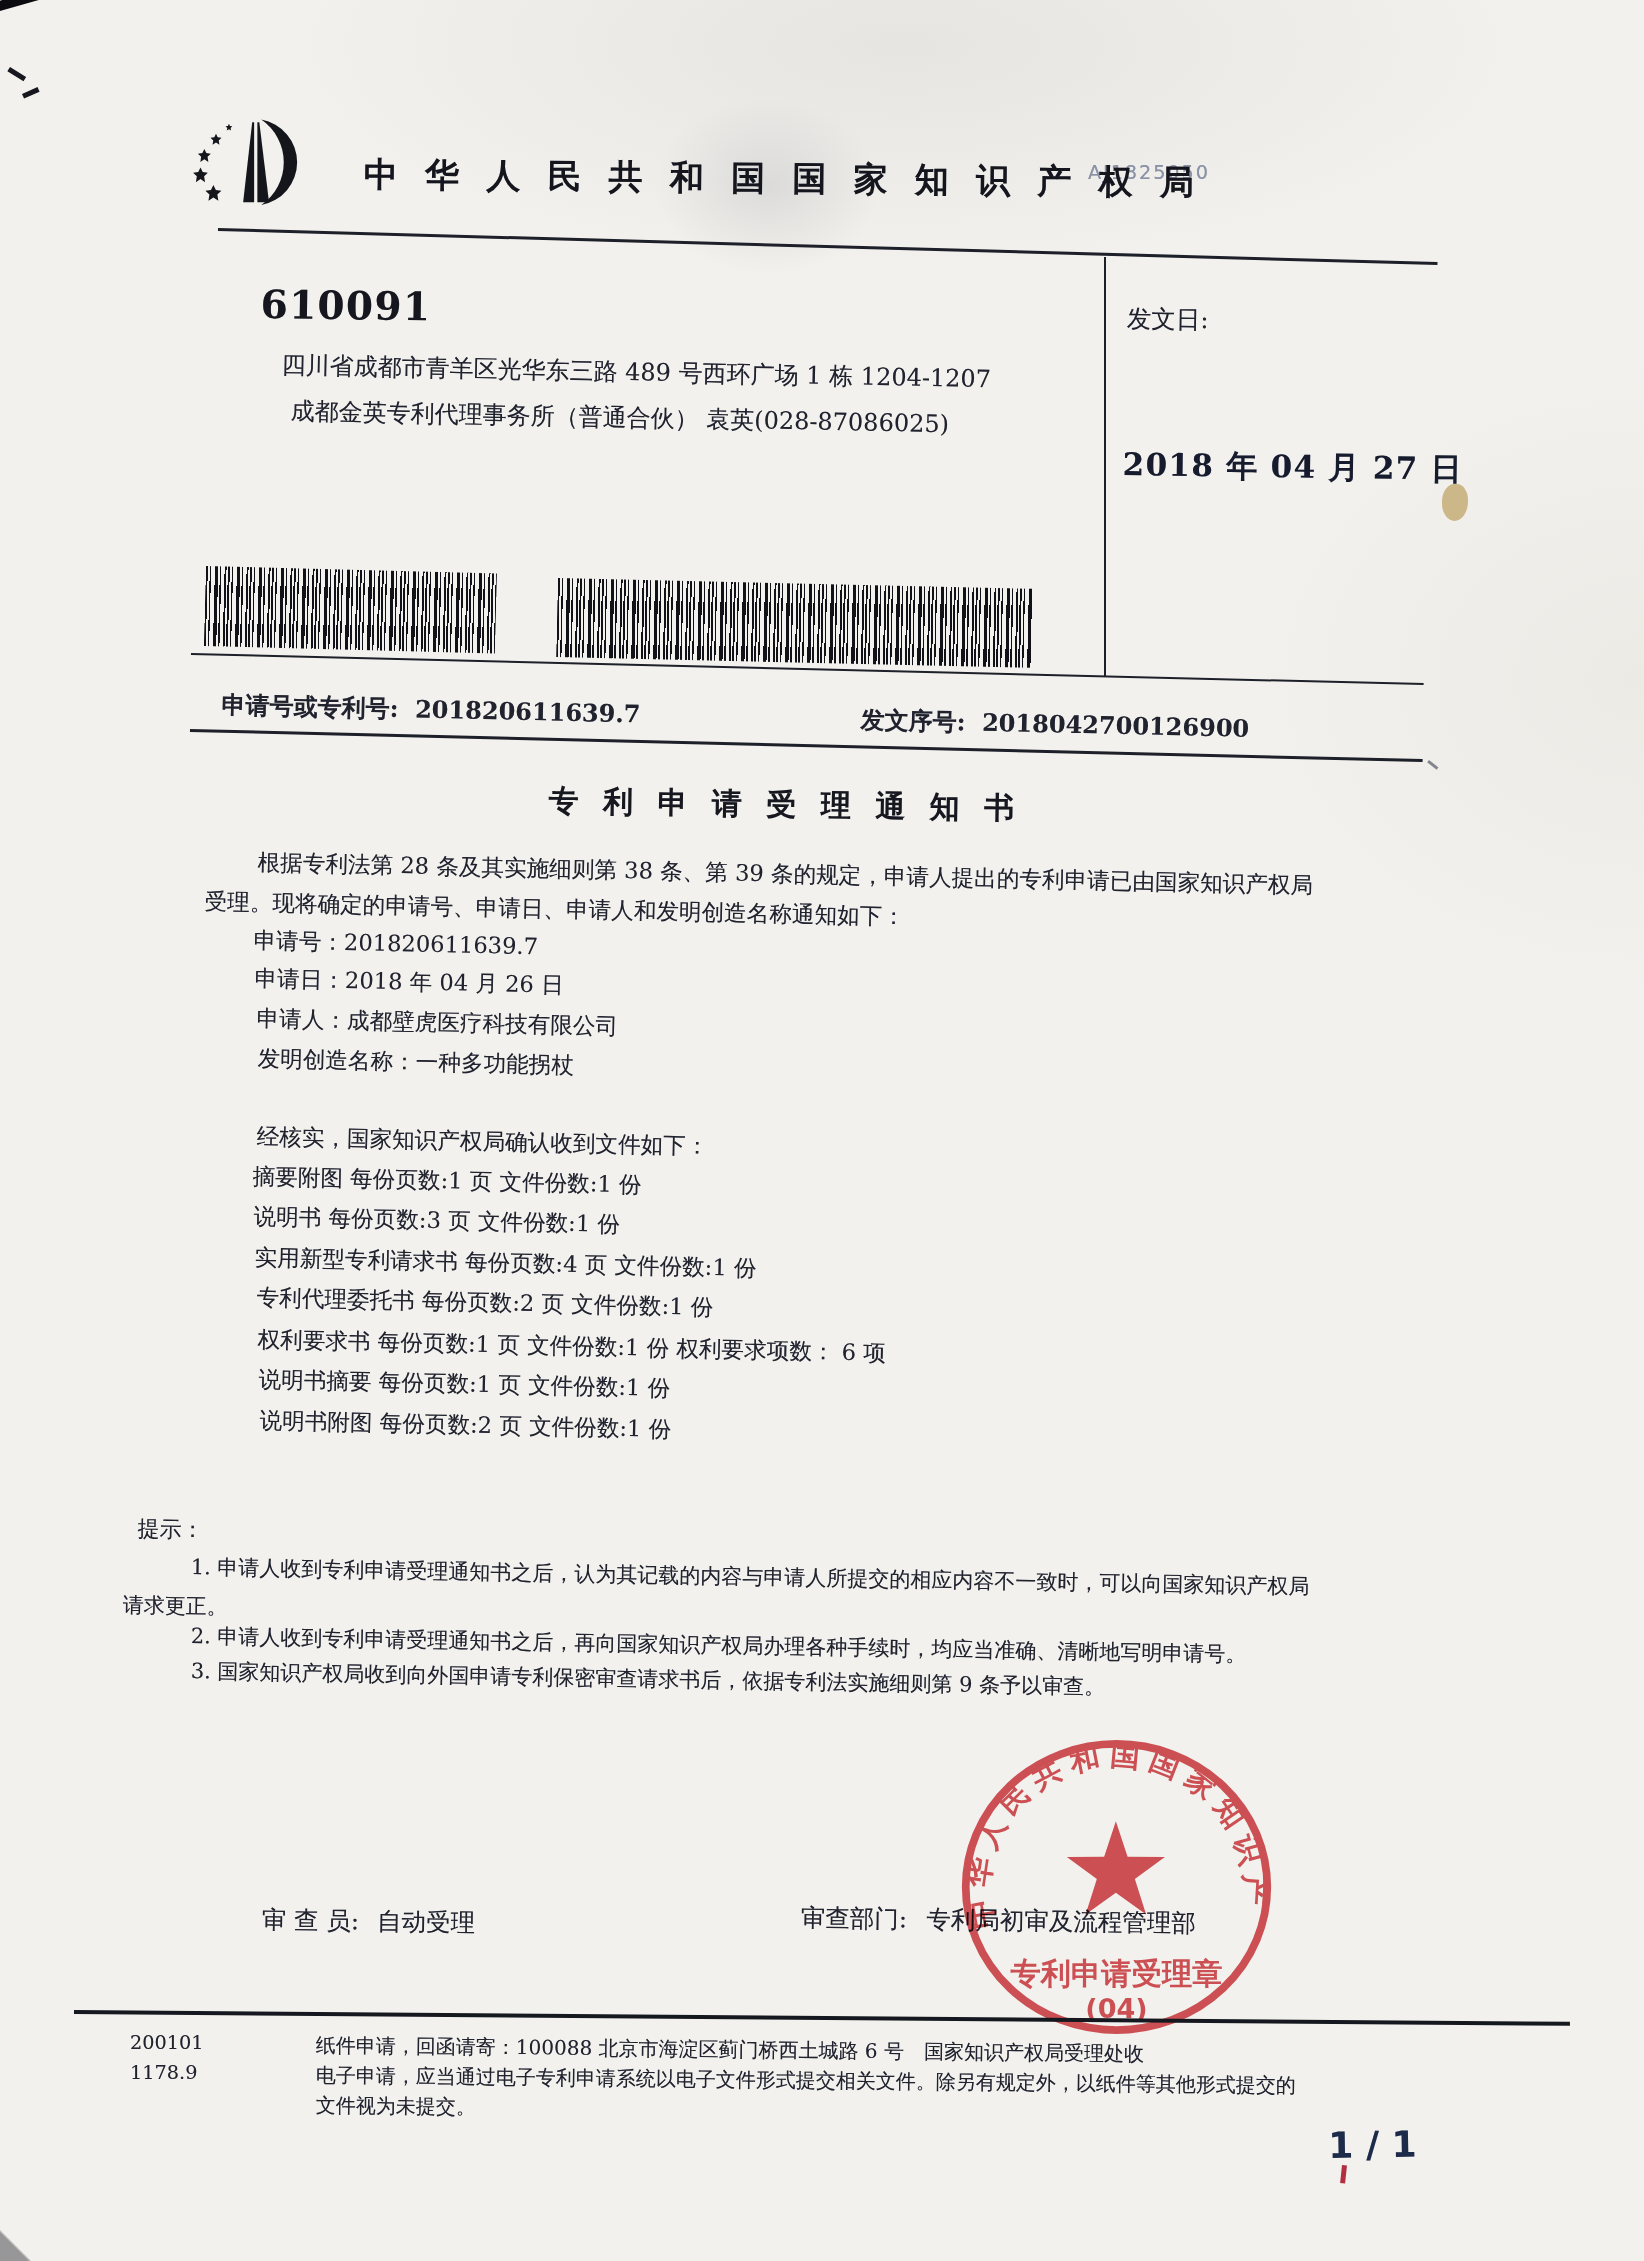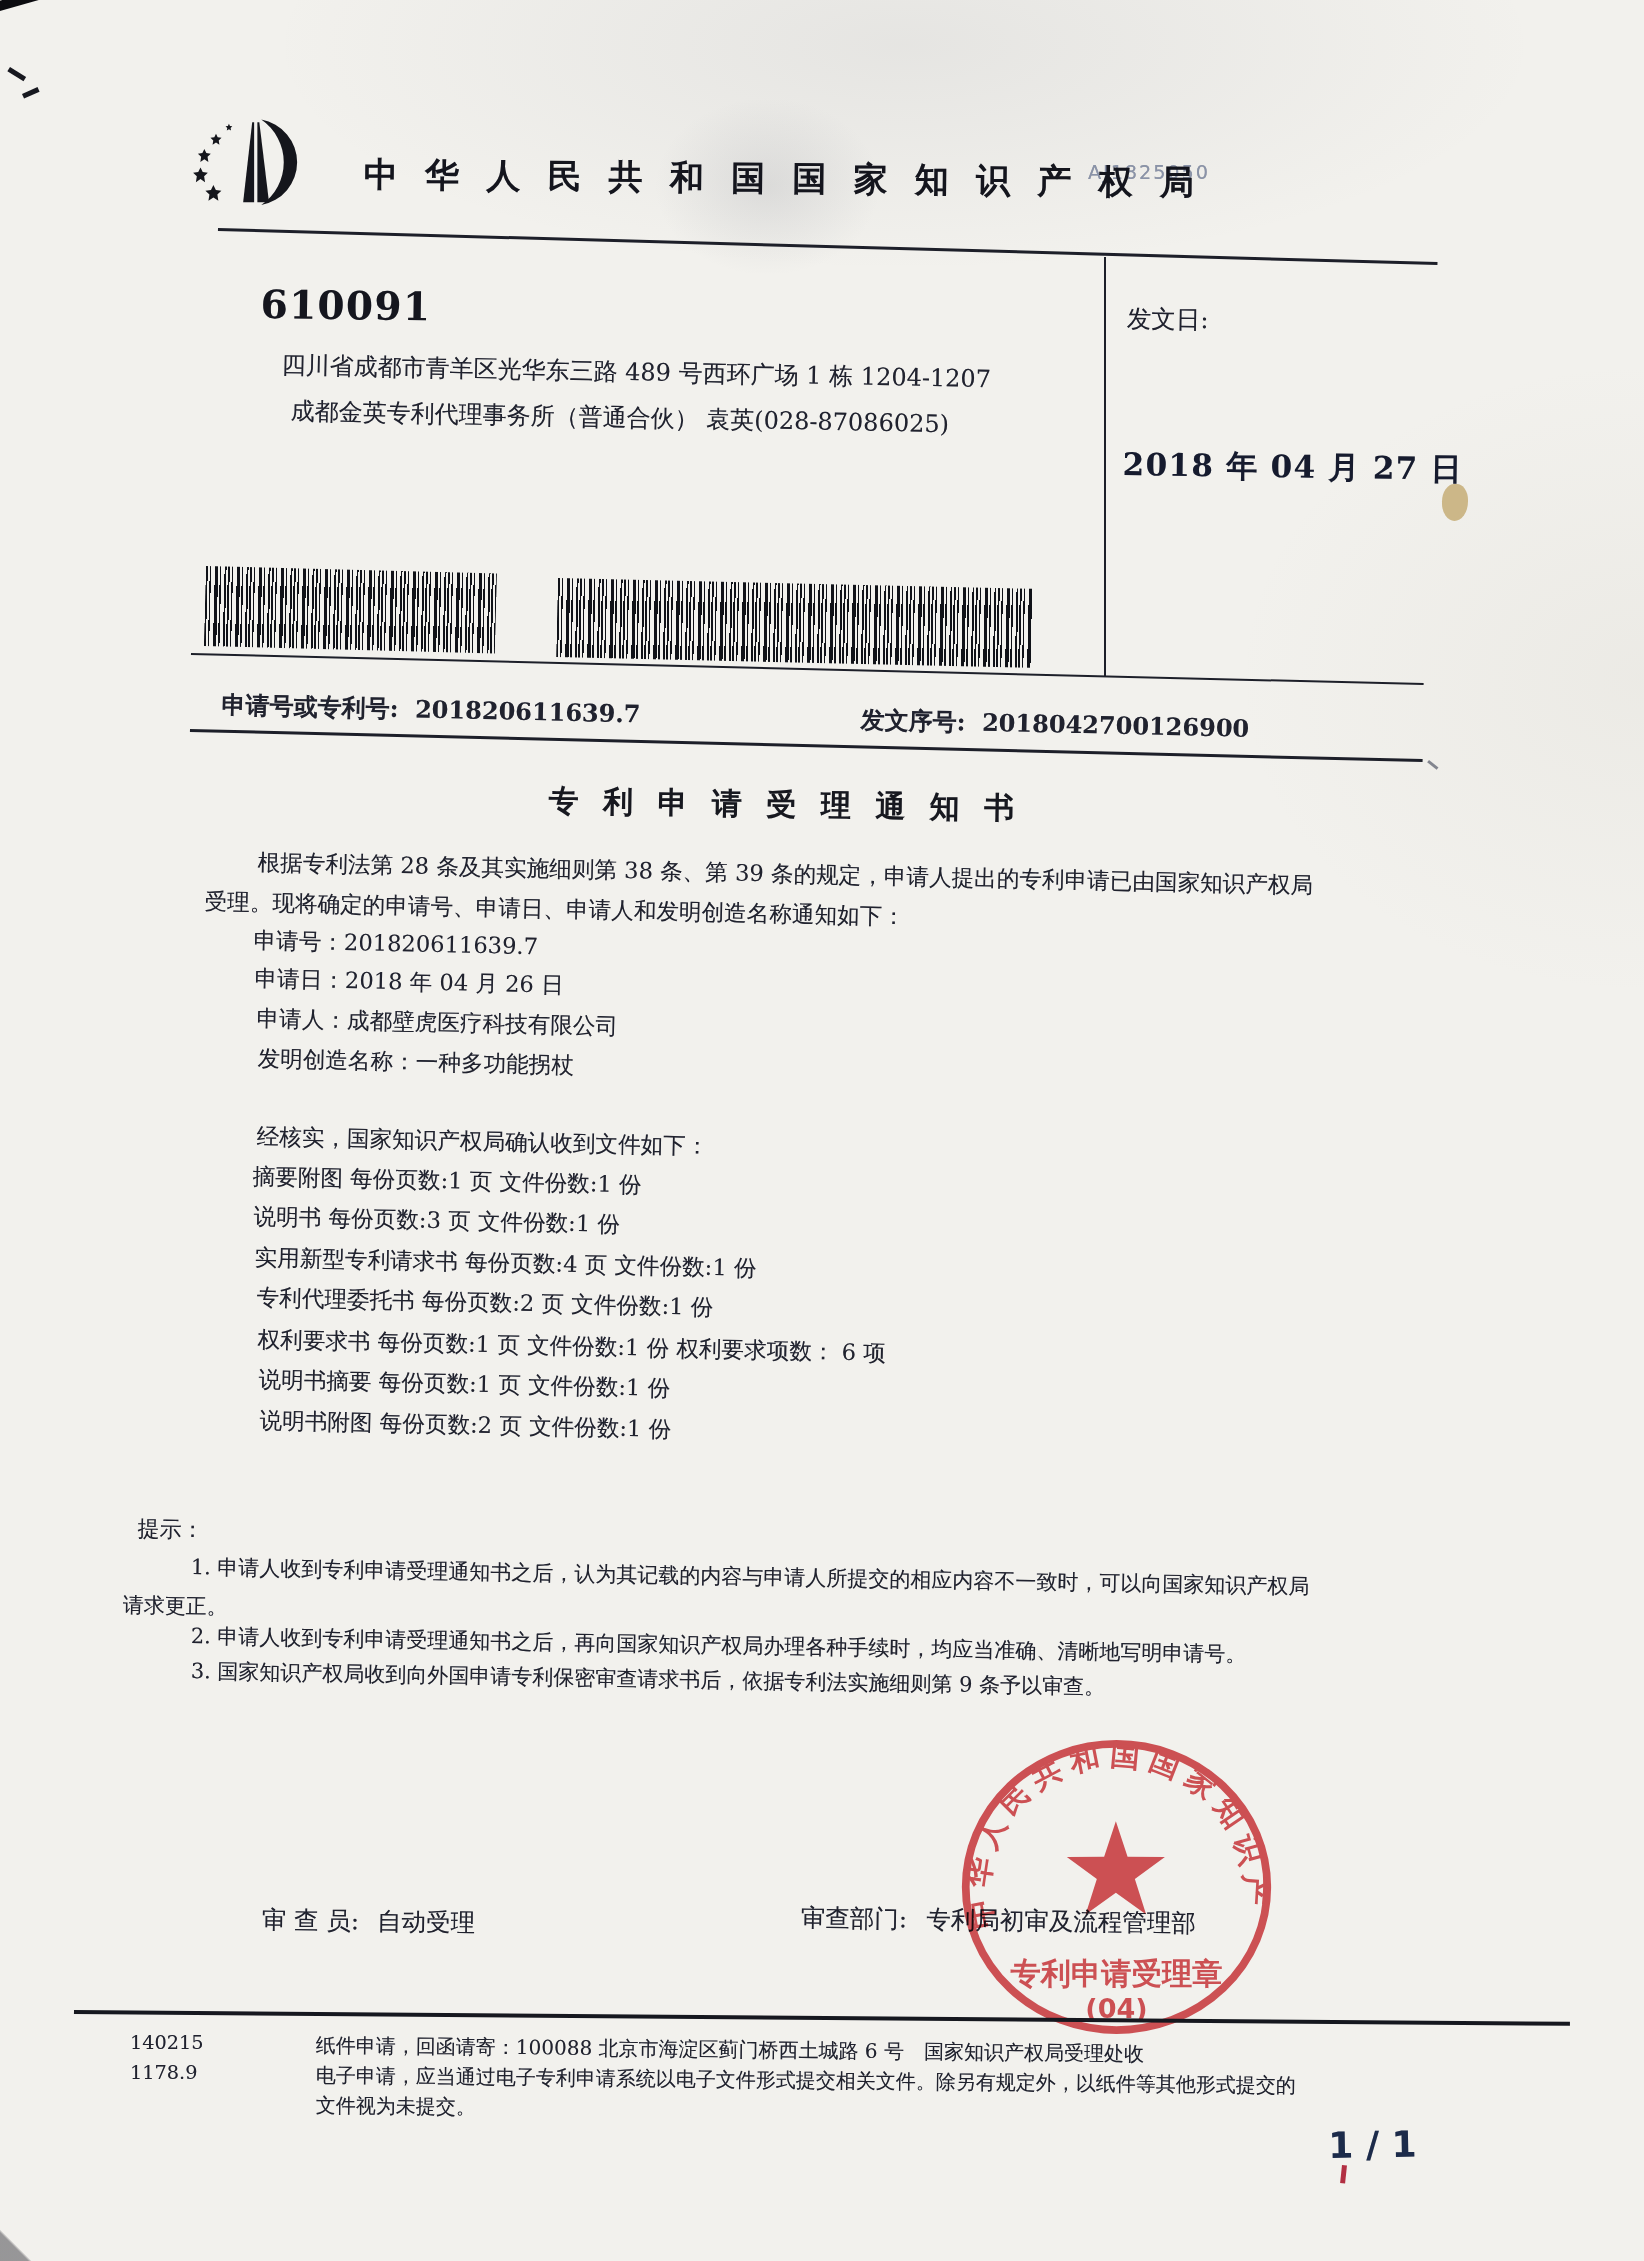--- a/index.html
+++ b/index.html
@@ -133,21 +133,21 @@
   <svg id="stamp" viewBox="0 0 492 468">
     <ellipse class="stamp-stroke" cx="246" cy="234" rx="234" ry="222"></ellipse>
     <path id="stamp-arc" d="M 60 298 A 198 188 0 1 1 432 298" fill="none"></path>
     <text class="stamp-arc-text"><textPath href="#stamp-arc" startOffset="4">中华人民共和国国家知识产权局</textPath></text>
     <polygon class="stamp-red" points="245,132 263.2,186.9 321.1,187.3 274.5,221.6 292.0,276.7 245,243 198.0,276.7 215.5,221.6 168.9,187.3 226.8,186.9"></polygon>
     <text class="stamp-title" x="246" y="384">专利申请受理章</text>
     <text class="stamp-num" x="246" y="438">(04)</text>
   </svg>
 
   <div class="line" style="left:74px;top:2010px;width:1496px;height:3.9px;background:#16181f;transform:rotate(0.45deg);"></div>
-  <div class="t" style="left:130px;top:2031px;font-size:19.3px;">140215</div>
+  <div class="t" style="left:130px;top:2031px;font-size:19.3px;">200101</div>
   <div class="t" style="left:130px;top:2061px;font-size:19.3px;">1178.9</div>
   <div class="t" style="left:316px;top:2032px;font-size:20px;transform:rotate(0.6deg);">纸件申请，回函请寄：100088 北京市海淀区蓟门桥西土城路 6 号　国家知识产权局受理处收</div>
   <div class="t" style="left:316px;top:2062px;font-size:20px;transform:rotate(0.6deg);">电子申请，应当通过电子专利申请系统以电子文件形式提交相关文件。除另有规定外，以纸件等其他形式提交的</div>
   <div class="t" style="left:316px;top:2092px;font-size:20px;transform:rotate(0.6deg);">文件视为未提交。</div>
 
   <div class="t sans" style="left:1328px;top:2125px;font-size:36px;font-weight:600;color:#1c2b4a;transform:rotate(-1deg);">1 / 1</div>
   <div class="artifact" style="left:1342px;top:2165px;width:5.2px;height:18px;background:#b22f42;transform:rotate(6deg);"></div>
 
 </div>
 

